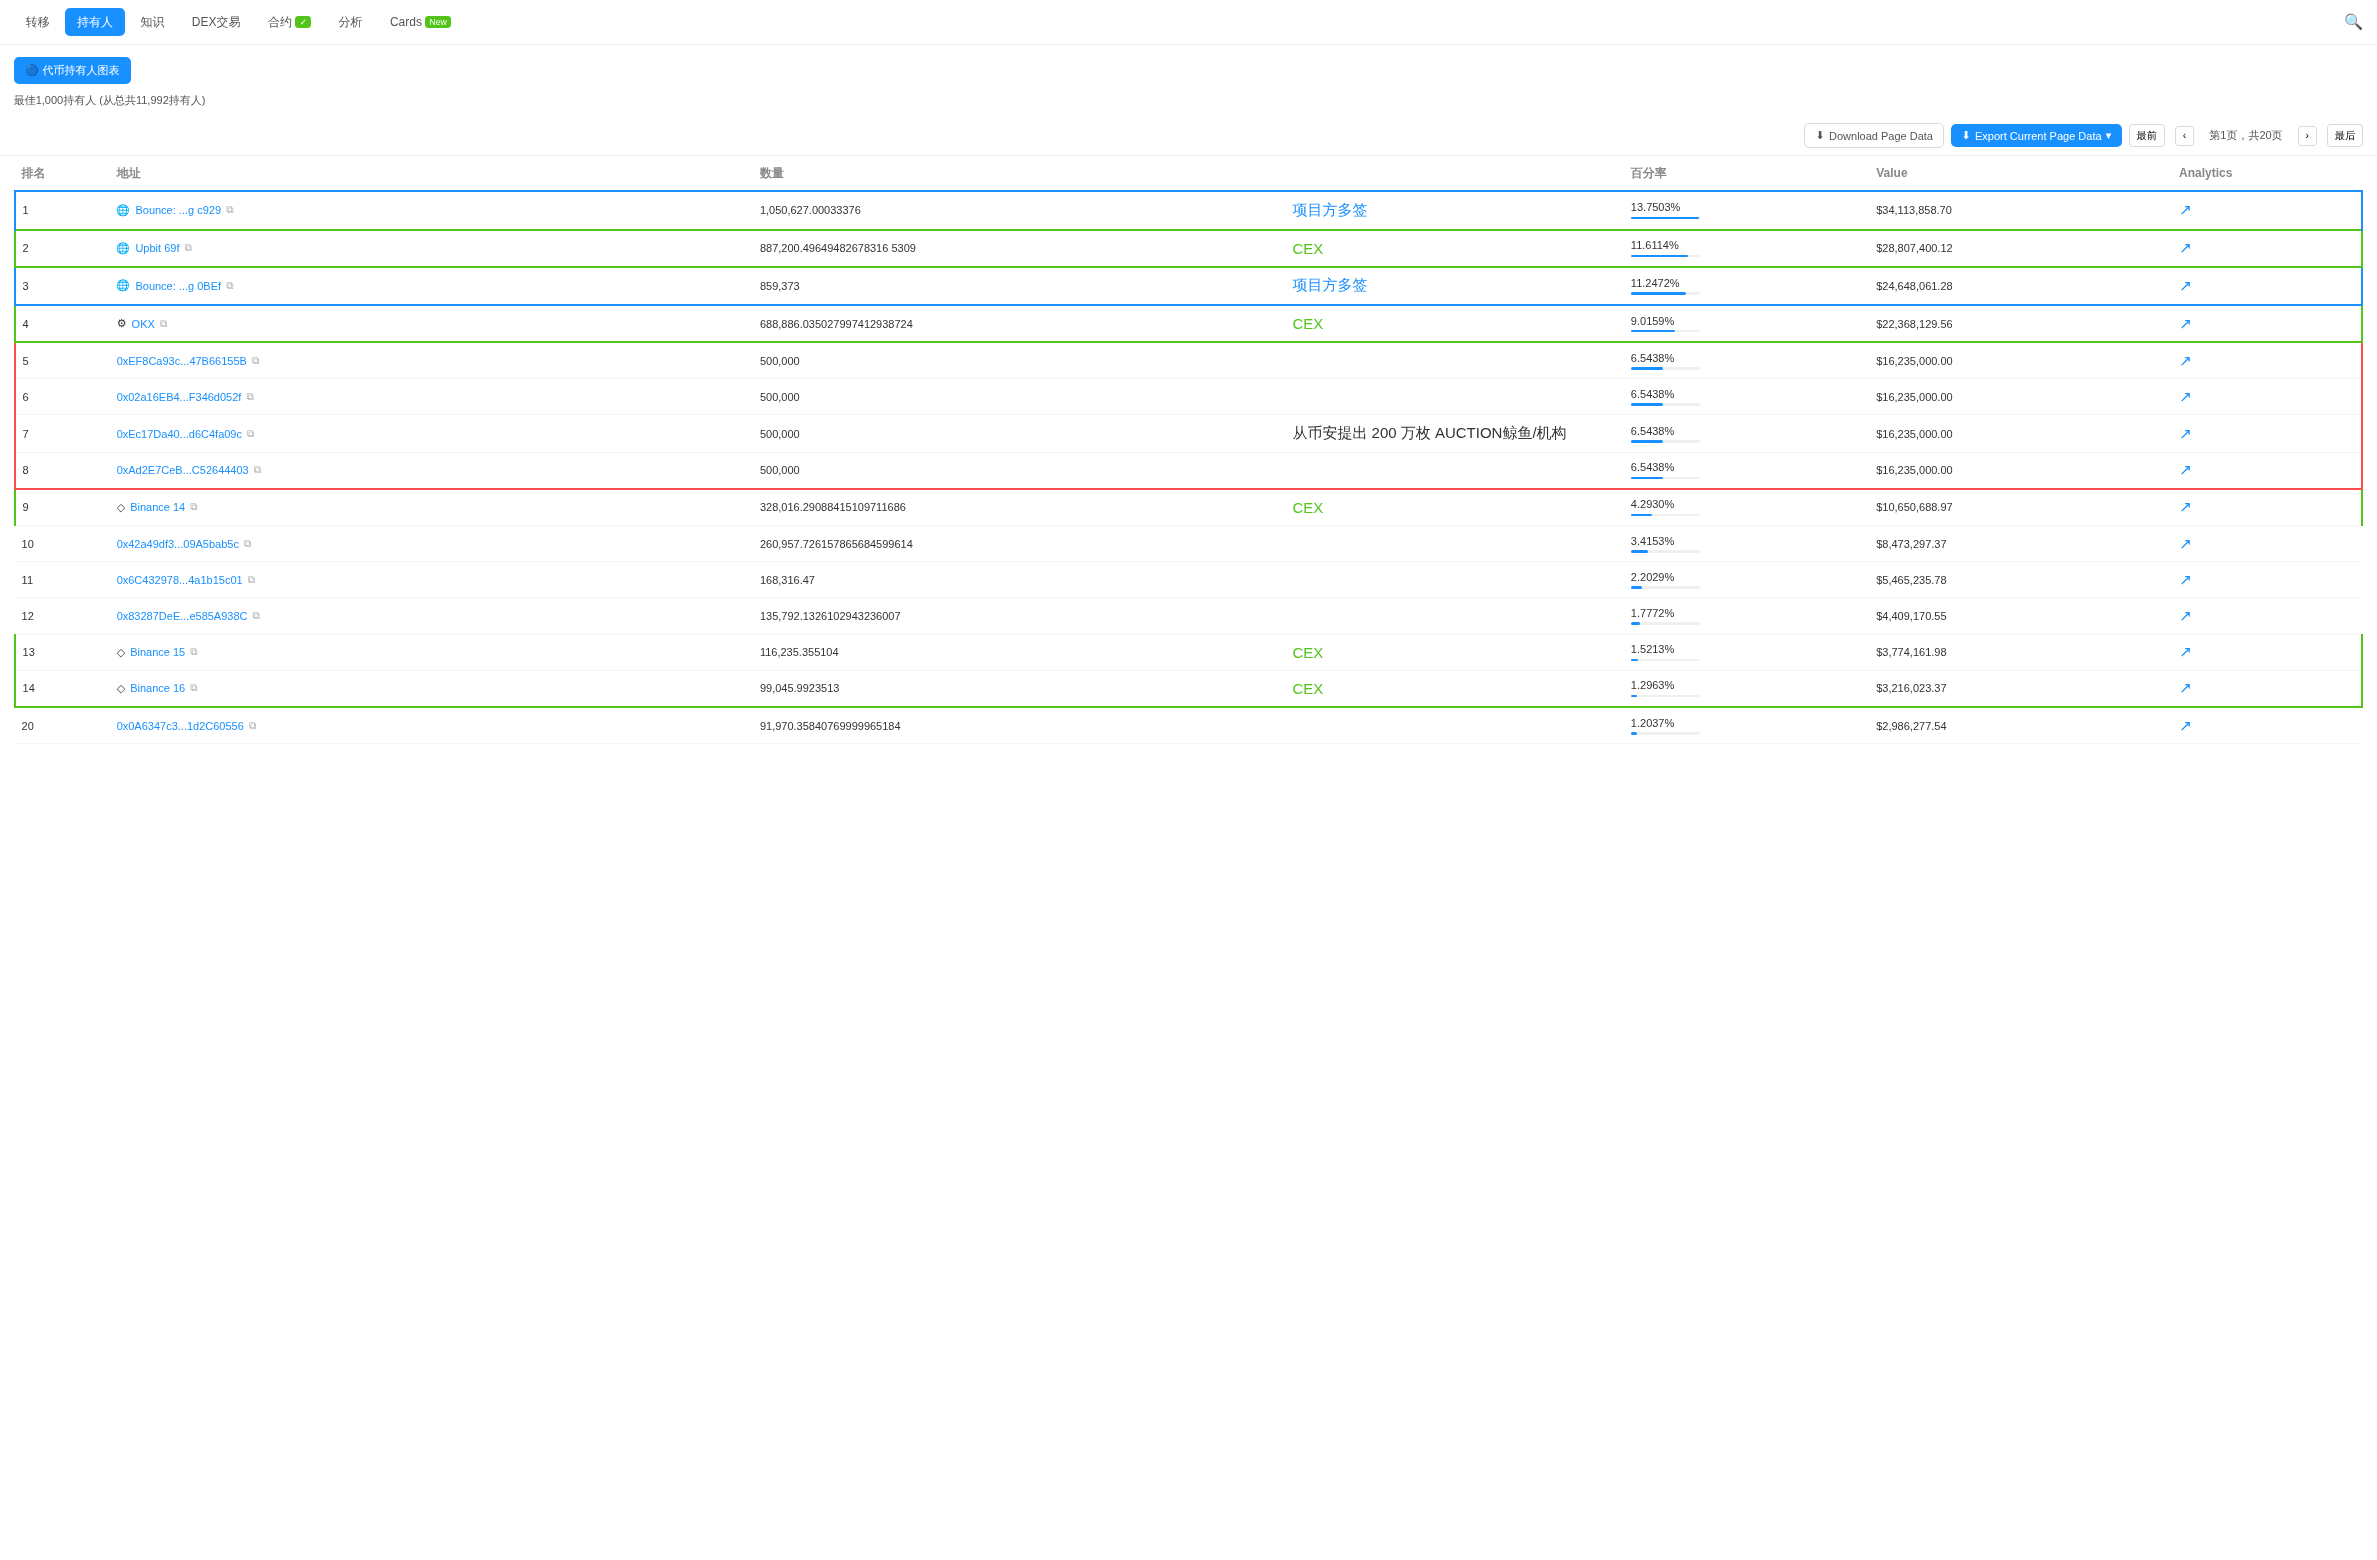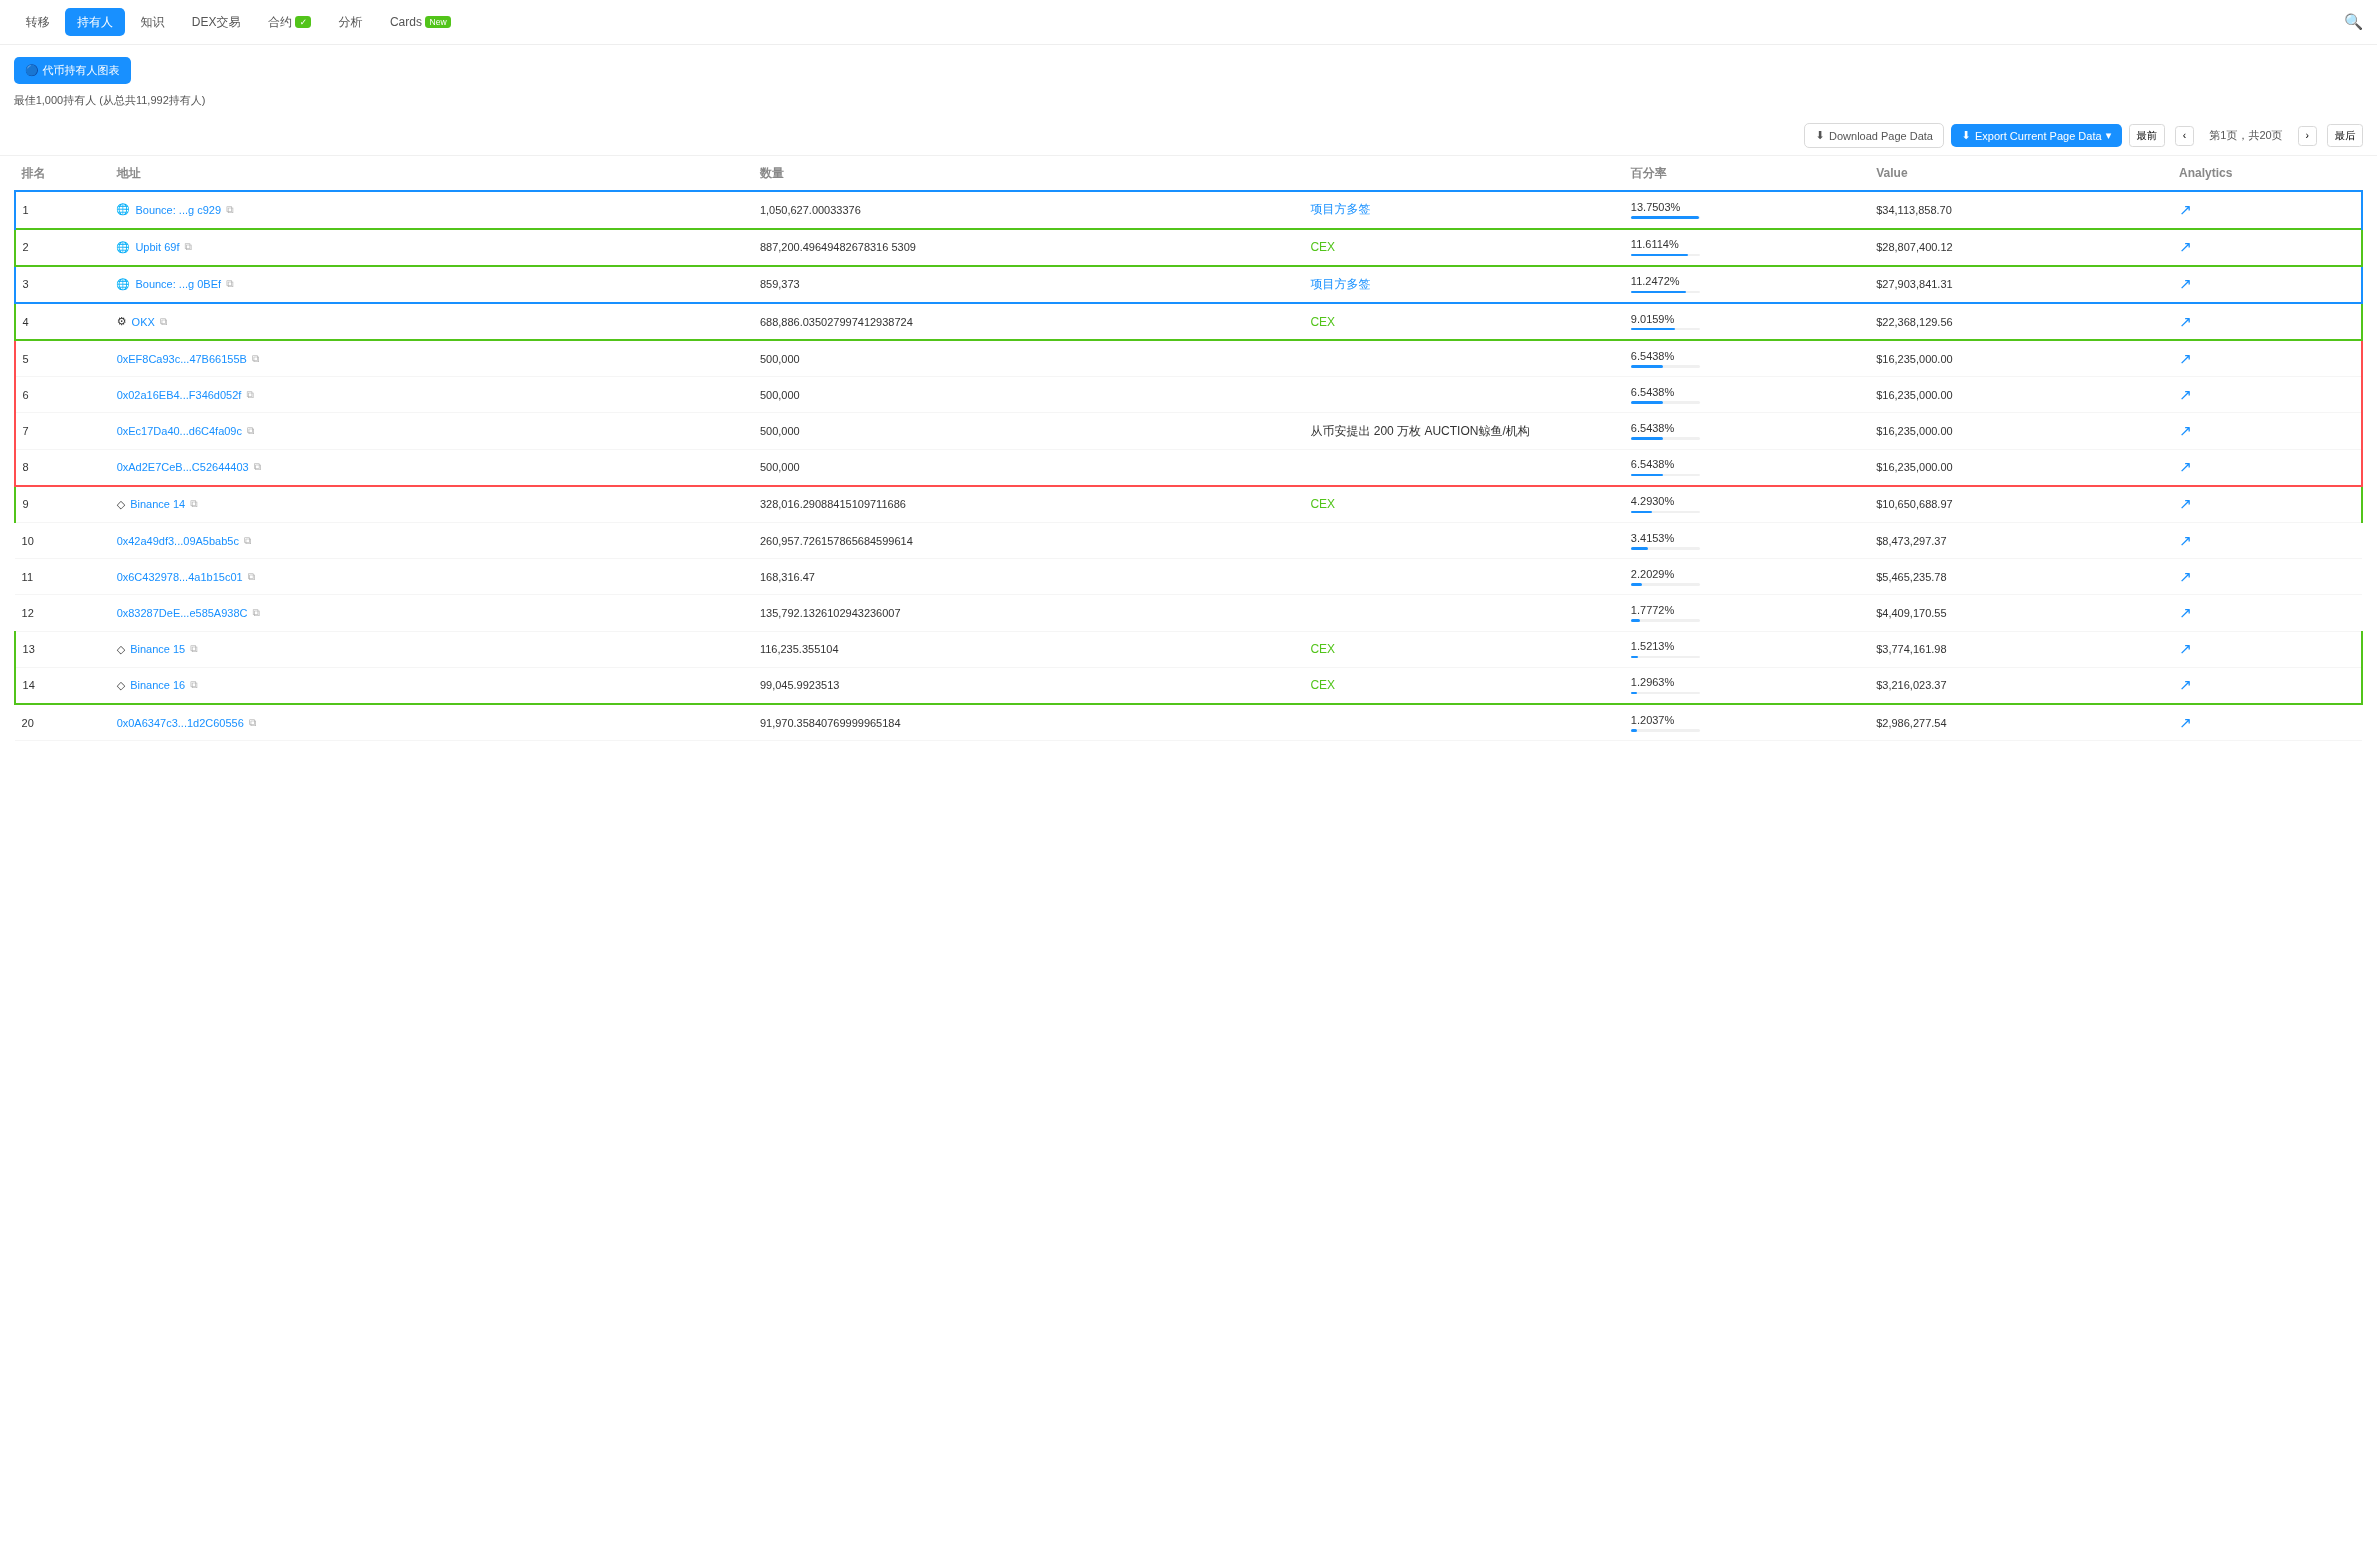--- a/index.html
+++ b/index.html
@@ -188,23 +188,23 @@
       width: 69px;
     }
     .progress-bar {
       height: 2.6px;
       background: #1890ff;
       border-radius: 1.7px;
     }
 
     
     .row-label {
-      font-size: 12px;
+      font-size: 15px;
       font-weight: 500;
-      margin-left: 20px;
+      margin-left: 2px;
     }
     .row-label.blue { color: #1890ff; }
     .row-label.green { color: #52c41a; }
 
     
     .col-rank { width: 43px; }
     .col-addr { width: 291px; }
     .col-qty { width: 240px; }
     .col-label { width: 154px; }
     .col-pct { width: 111px; }
@@ -335,21 +335,21 @@
             </div>
           </td>
           <td class="quantity col-qty" style="border-bottom: 2.1px solid rgb(24, 144, 255);">859,373</td>
           <td class="col-label" style="border-bottom: 2.1px solid rgb(24, 144, 255);"><span class="row-label blue">项目方多签</span></td>
           <td class="col-pct" style="border-bottom: 2.1px solid rgb(24, 144, 255);">
             <div class="percent">11.2472%</div>
             <div class="progress-bar-wrap">
               <div class="progress-bar" style="width: 80.3371%;"></div>
             </div>
           </td>
-          <td class="value-cell col-val" style="border-bottom: 2.1px solid rgb(24, 144, 255);">$27,903,841.31</td>
+          <td class="value-cell col-val" style="border-bottom: 2.1px solid rgb(24, 144, 255);">$24,648,061.28</td>
           <td class="col-ana" style="border-right: 2.1px solid rgb(24, 144, 255); border-bottom: 2.1px solid rgb(24, 144, 255);"><span class="analytics-icon" style="font-size: 15.4px; color: rgb(24, 144, 255);">↗</span></td>
         </tr>
         <tr style="border-top: 2.1px solid rgb(82, 196, 26); border-bottom: 2.1px solid rgb(82, 196, 26);">
           <td class="rank col-rank" style="border-left: 2.1px solid rgb(82, 196, 26); border-top: 2.1px solid rgb(82, 196, 26); border-bottom: 2.1px solid rgb(82, 196, 26);">4</td>
           <td class="col-addr" style="border-top: 2.1px solid rgb(82, 196, 26); border-bottom: 2.1px solid rgb(82, 196, 26);">
             <div class="address-cell">
               <span style="font-size: 11px;">⚙</span>
               <span class="address">OKX</span>
               <span class="copy-icon">⧉</span>
             </div>

